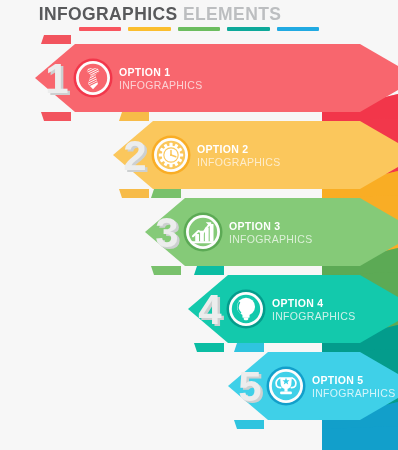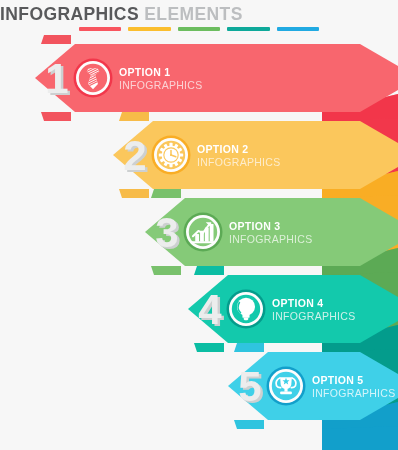--- a/index.html
+++ b/index.html
@@ -10,20 +10,21 @@
     overflow:hidden;
     position:relative;
   }
   #stage{position:absolute;inset:0;width:398px;height:450px;}
   #stage svg{display:block;width:398px;height:450px;}
 
   
   .hdr{position:absolute;left:0;top:0;width:398px;height:36px;}
   .hdr-title{
     position:absolute;left:0;top:4px;width:320px;
+    text-align:center;
     font-size:17.5px;font-weight:bold;letter-spacing:.4px;
     white-space:nowrap;
   }
   .t-strong{color:#58595b;}
   .t-light{color:#bcbec0;font-weight:bold;}
   .rule-wrap{position:absolute;left:79px;top:27px;width:240px;height:4px;
              display:flex;gap:7px;}
   .rule{flex:1;height:4px;border-radius:1px;}
 </style>
 </head>

